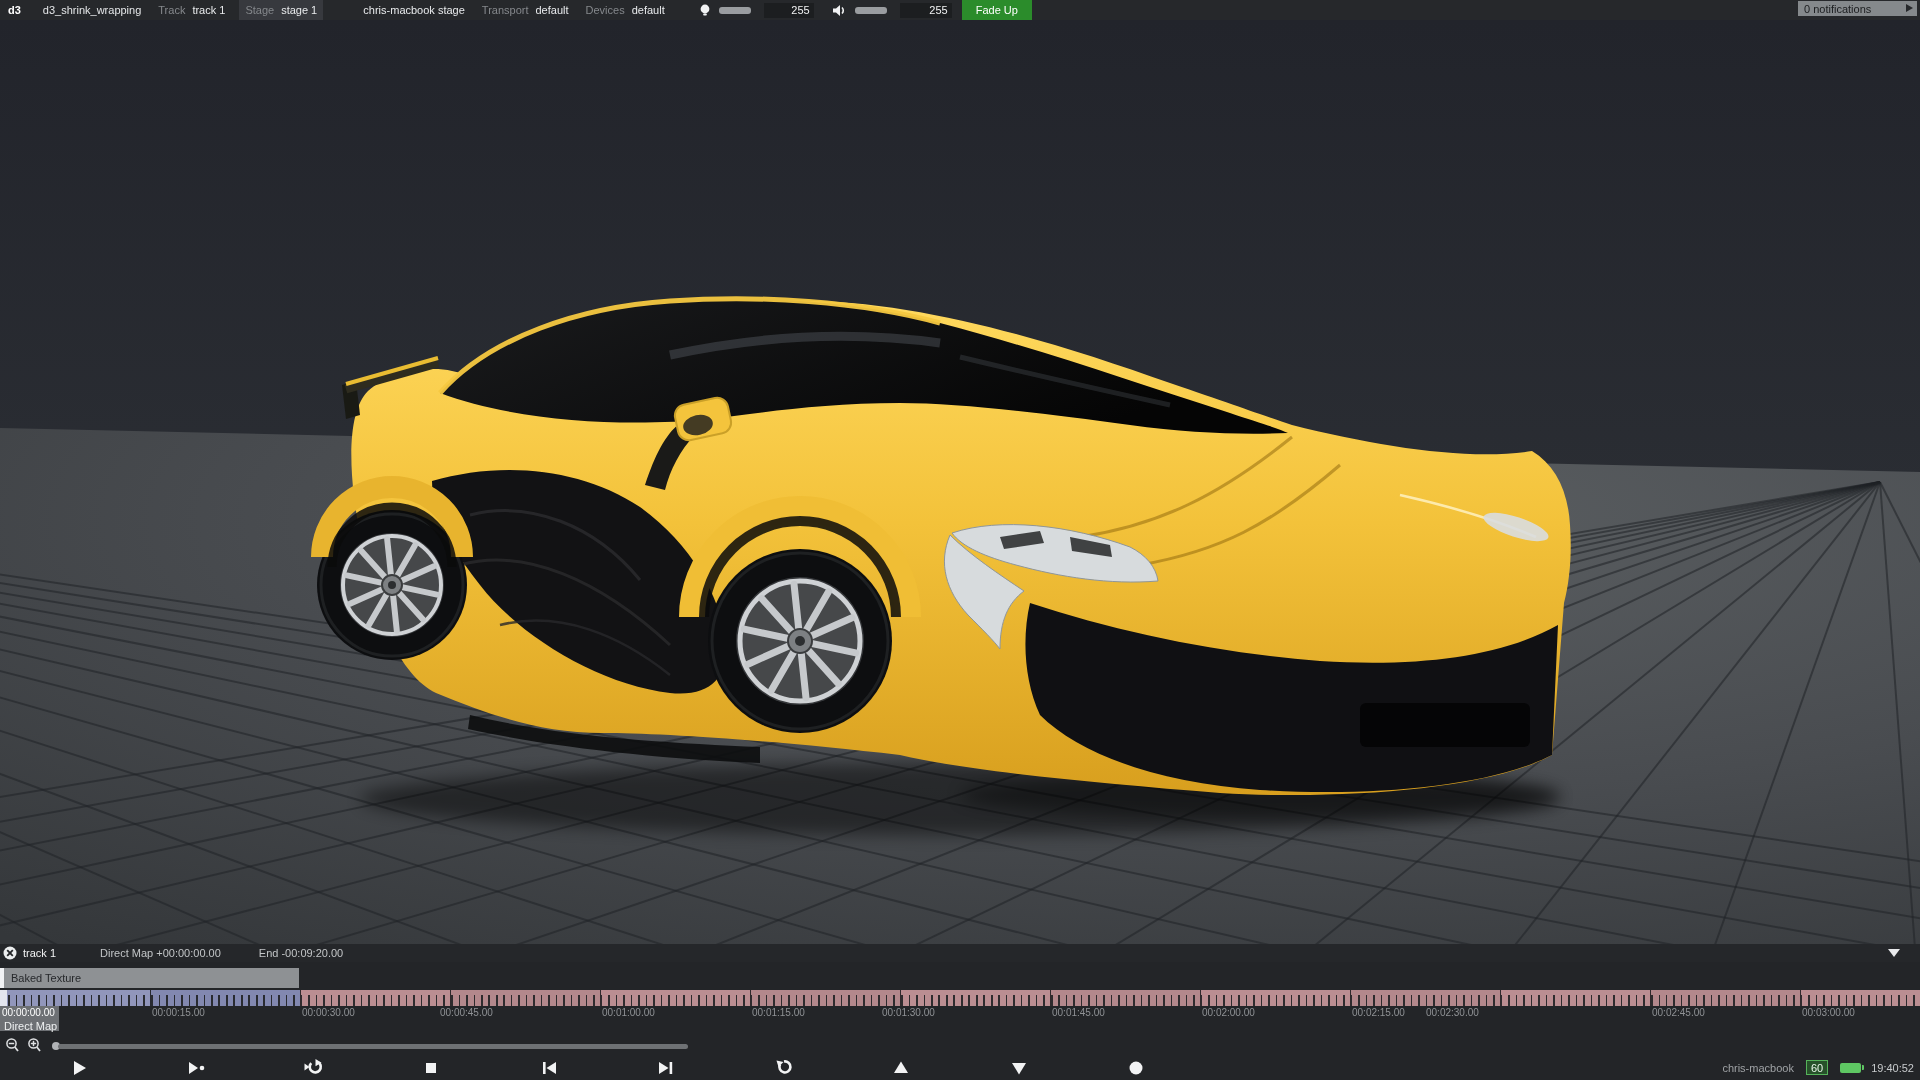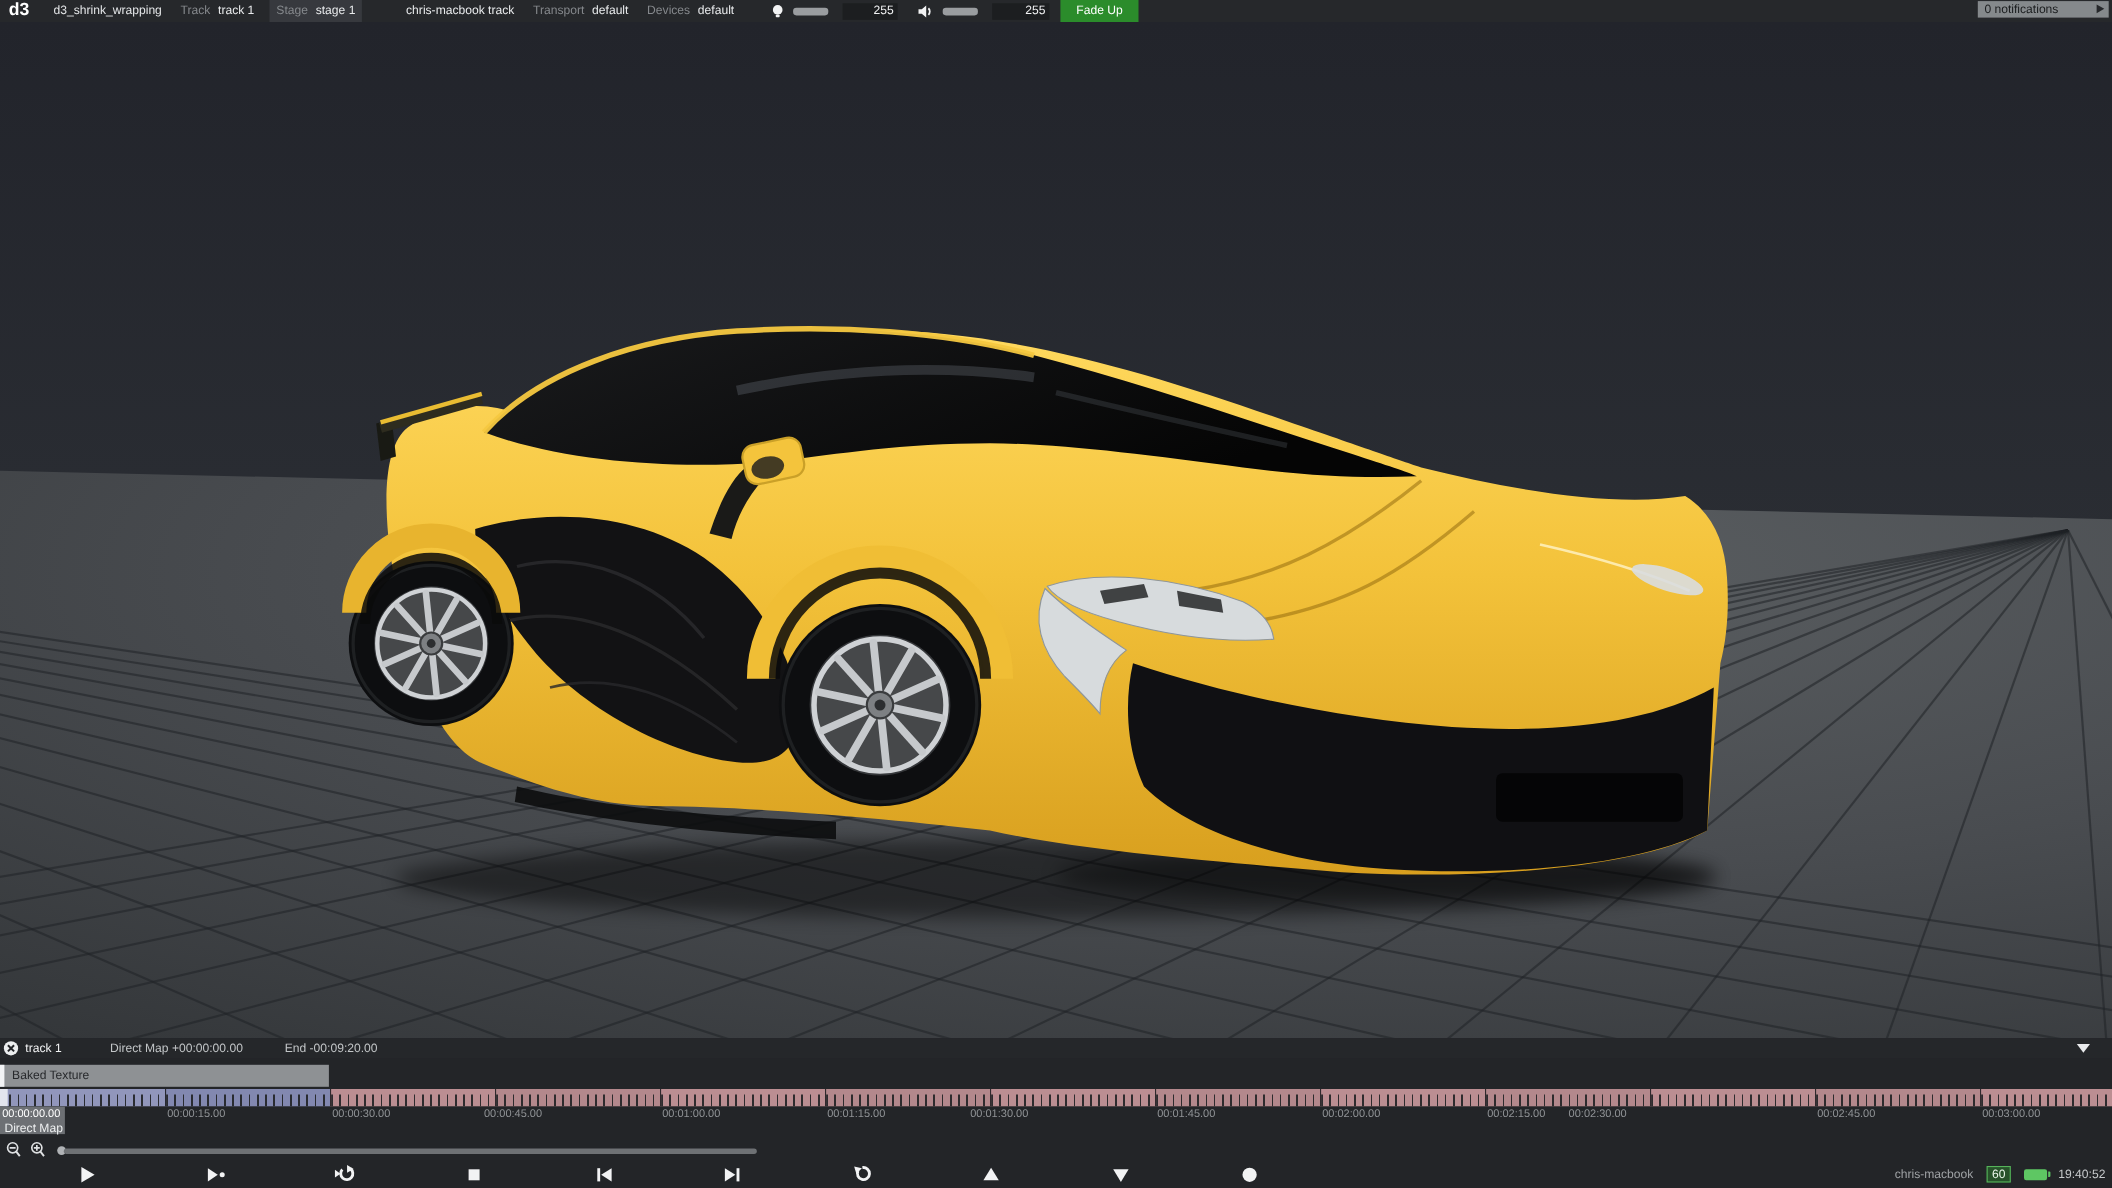--- a/index.html
+++ b/index.html
@@ -2,21 +2,21 @@
 <html><head>
 <meta charset="utf-8">
 <style>
   html,body{margin:0;padding:0;background:#101113;}
   *{box-sizing:border-box;font-family:"Liberation Sans",sans-serif;}
   .screen{position:relative;width:1920px;height:1080px;overflow:hidden;background:#26282c;}
 
   
   .topbar{position:absolute;left:0;top:0;width:1920px;height:20px;background:#26282b;
           display:flex;align-items:center;font-size:11px;color:#e8eaec;}
-  .tb-logo{margin-left:8px;font-weight:bold;font-size:16px;color:#fff;}
+  .tb-logo{margin-left:8px;font-weight:bold;font-size:11px;color:#fff;}
   .tb-project{margin-left:22px;color:#e4e6e8;}
   .tb-label{color:#85888c;margin-left:17px;}
   .tb-value{color:#e8eaec;margin-left:7px;}
   .tb-pair-hl{display:flex;align-items:center;height:20px;background:#37393e;margin-left:14px;padding:0 6px;}
   .tb-pair-hl .tb-label{margin-left:0;}
   .slider{width:32px;height:7px;border-radius:3px;background:#9a9da0;margin-left:8px;}
   .valbox{width:50px;height:15px;background:#1c1e20;color:#f0f1f2;text-align:right;
           padding:1px 4px 0 0;margin-left:13px;}
   .fadeup{height:20px;padding:0 14px;margin-left:10px;display:flex;align-items:center;
           color:#fff;font-size:11px;cursor:pointer;}
@@ -75,21 +75,21 @@
 
     <span class="tb-label">Track</span>
     <span class="tb-value">track 1</span>
 
     <span class="tb-pair-hl">
       <span class="tb-label">Stage</span>
       <span class="tb-value">stage 1</span>
     </span>
 
     <span class="tb-label" style="margin-left:8px;margin-top:47px;">Feed</span>
-    <span class="tb-value">chris-macbook track</span>
+    <span class="tb-value">chris-macbook stage</span>
 
     <span class="tb-label">Transport</span>
     <span class="tb-value">default</span>
 
     <span class="tb-label">Devices</span>
     <span class="tb-value">default</span>
 
     <span style="margin-left:34px;">
       <svg class="icon-svg" width="12" height="13" viewBox="0 0 12 13">
         <circle cx="6" cy="5" r="4.4" fill="#f2f3f4"></circle>

